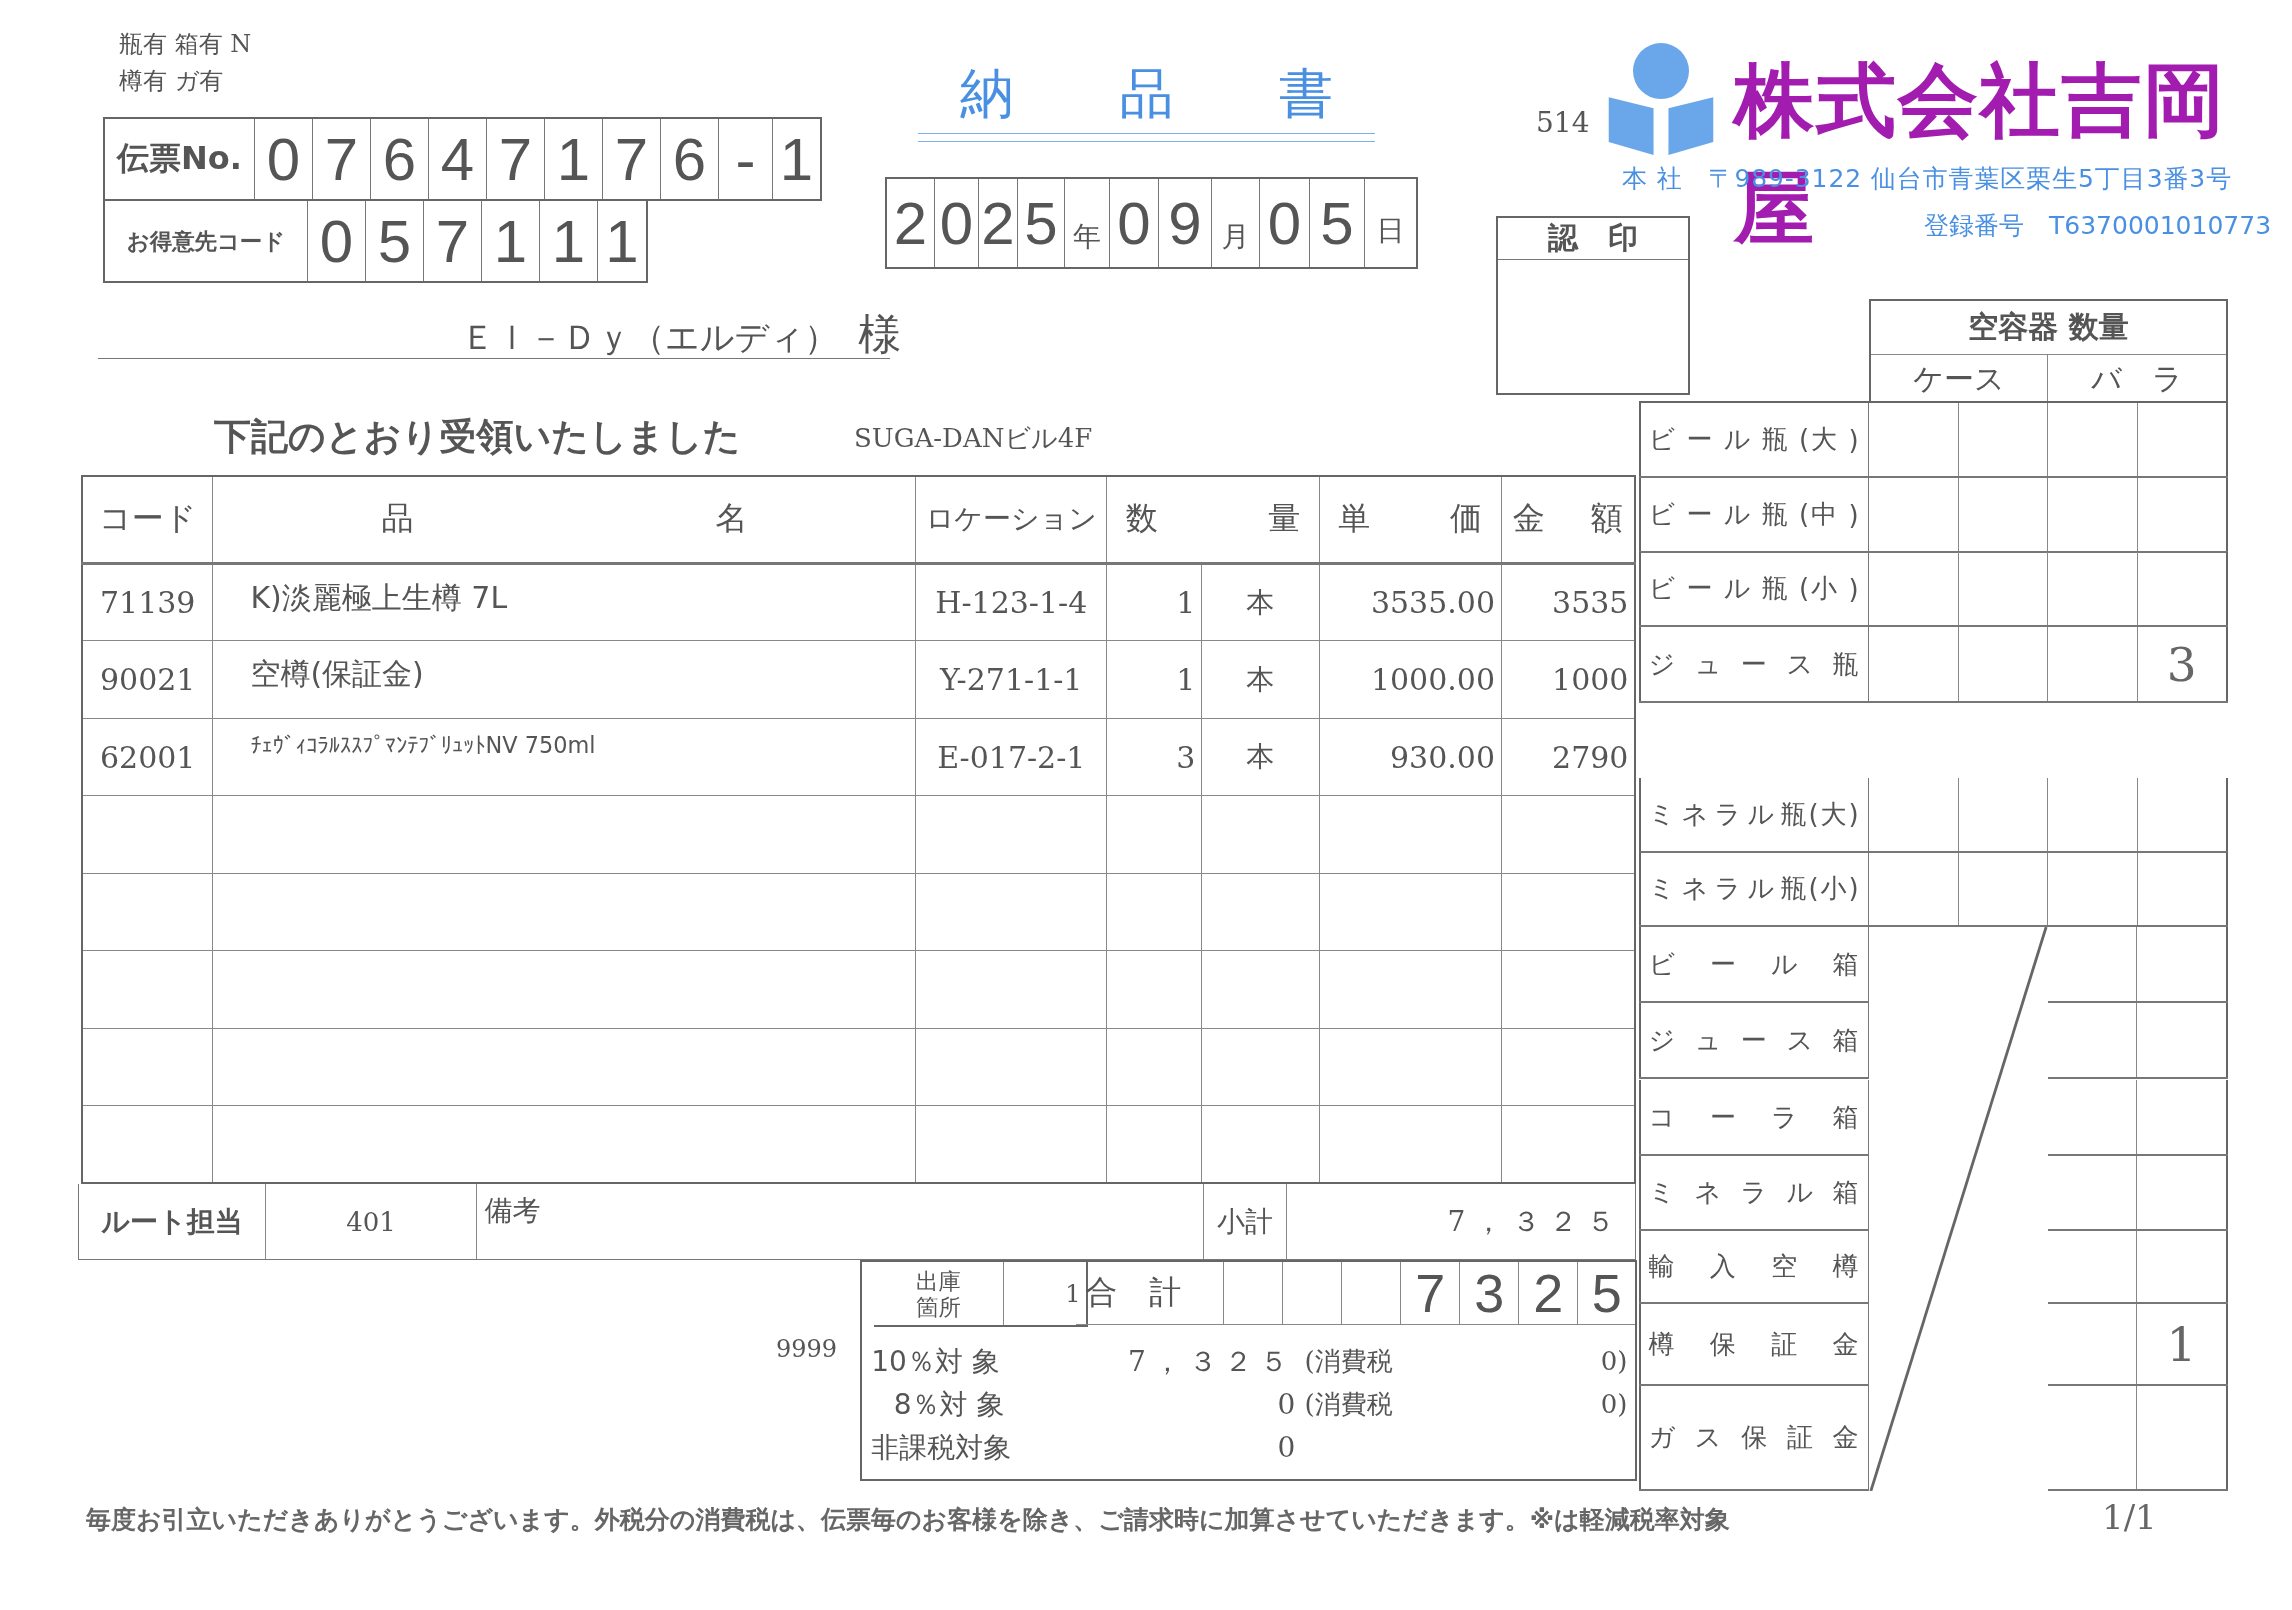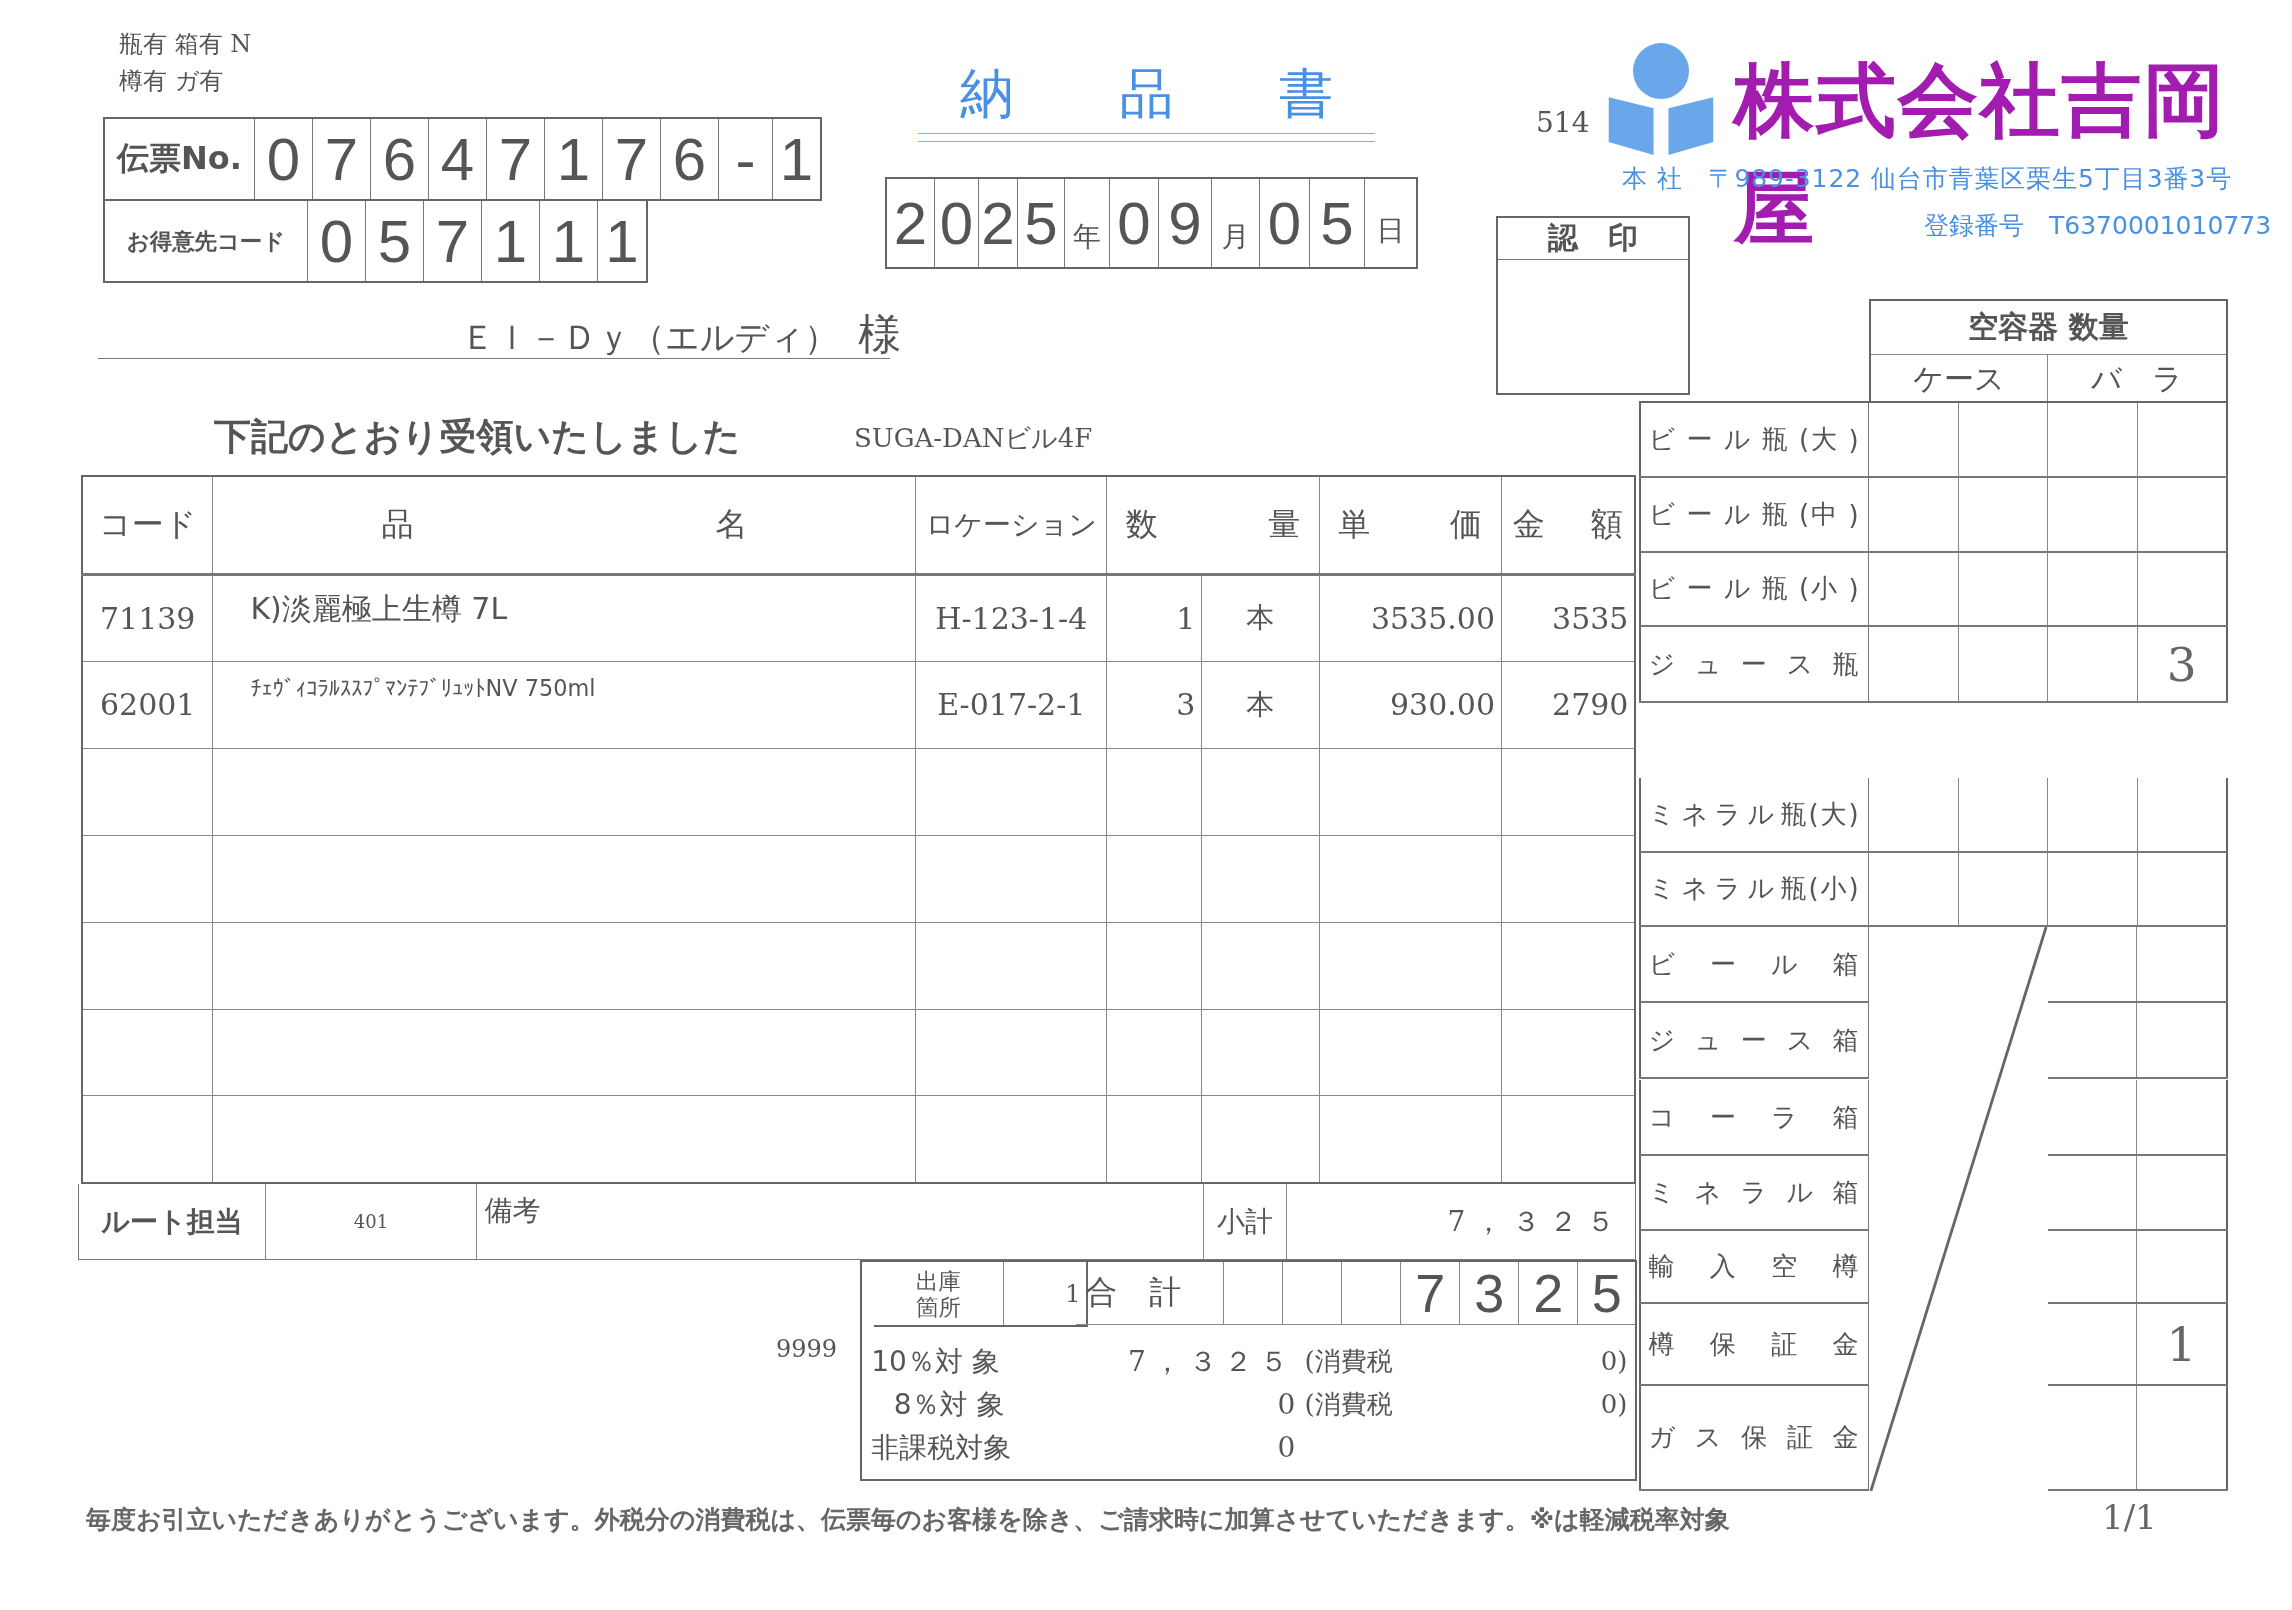--- a/index.html
+++ b/index.html
@@ -159,20 +159,29 @@
   <tr>
     <td class="code">71139</td>
     <td class="pname">K)淡麗極上生樽 7L</td>
     <td class="loc">H-123-1-4</td>
     <td class="num dash-l">1</td>
     <td style="text-align:center;font-size:28px;">本</td>
     <td class="num dash-l">3535.00</td>
     <td class="num dash-l">3535</td>
   </tr>
   <tr>
+    <td class="code">90021</td>
+    <td class="pname">空樽(保証金)</td>
+    <td class="loc">Y-271-1-1</td>
+    <td class="num dash-l">1</td>
+    <td style="text-align:center;font-size:28px;">本</td>
+    <td class="num dash-l">1000.00</td>
+    <td class="num dash-l">1000</td>
+  </tr>
+  <tr>
     <td class="code">62001</td>
     <td class="pname" style="font-size:22.4px;">ﾁｪｳﾞｨｺﾗﾙｽｽﾌﾟﾏﾝﾃﾌﾞﾘｭｯﾄNV 750ml</td>
     <td class="loc">E-017-2-1</td>
     <td class="num dash-l">3</td>
     <td style="text-align:center;font-size:28px;">本</td>
     <td class="num dash-l">930.00</td>
     <td class="num dash-l">2790</td>
   </tr>
   <tr>
         <td></td>
@@ -217,21 +226,21 @@
         <td class="dash-l" style="border-bottom:none"></td>
         <td style="border-bottom:none"></td>
         <td class="dash-l" style="border-bottom:none"></td>
         <td class="dash-l" style="border-bottom:none"></td>
       </tr>
 </tbody>
   </table>
 
 <div class="abs" style="left:78px;top:1184px;width:1558px;height:76px;border:1.9px solid #777;border-top:none;box-sizing:border-box;display:flex;">
   <div style="width:186px;border-right:1.9px solid #888;display:flex;align-items:center;justify-content:center;font-size:28px;font-weight:bold;">ルート担当</div>
-  <div class="serif" style="width:210px;border-right:1.9px solid #888;display:flex;align-items:center;justify-content:center;font-size:18px;">401</div>
+  <div class="serif" style="width:210px;border-right:1.9px solid #888;display:flex;align-items:center;justify-content:center;font-size:26px;">401</div>
   <div style="width:727px;border-right:1.9px solid #888;padding:7.5px 7.5px;font-size:28px;box-sizing:border-box;">備考</div>
   <div style="width:82px;border-right:1.9px solid #888;display:flex;align-items:center;justify-content:center;font-size:28px;">小計</div>
   <div class="serif" style="flex:1;display:flex;align-items:center;justify-content:flex-end;padding-right:11.2px;font-size:28px;letter-spacing:9.3px;">7，３２５</div>
 </div>
 
 <div class="tot">
   <div style="position:absolute;left:12px;top:0;width:214px;height:65px;border-right:2.8px solid #666;border-bottom:2.8px solid #666;display:flex;box-sizing:border-box;">
     <div style="width:129px;border-right:1.9px solid #888;display:flex;flex-direction:column;align-items:center;justify-content:center;font-size:22.4px;line-height:26px;">
       <span>出庫</span>
       <span>箇所</span>

